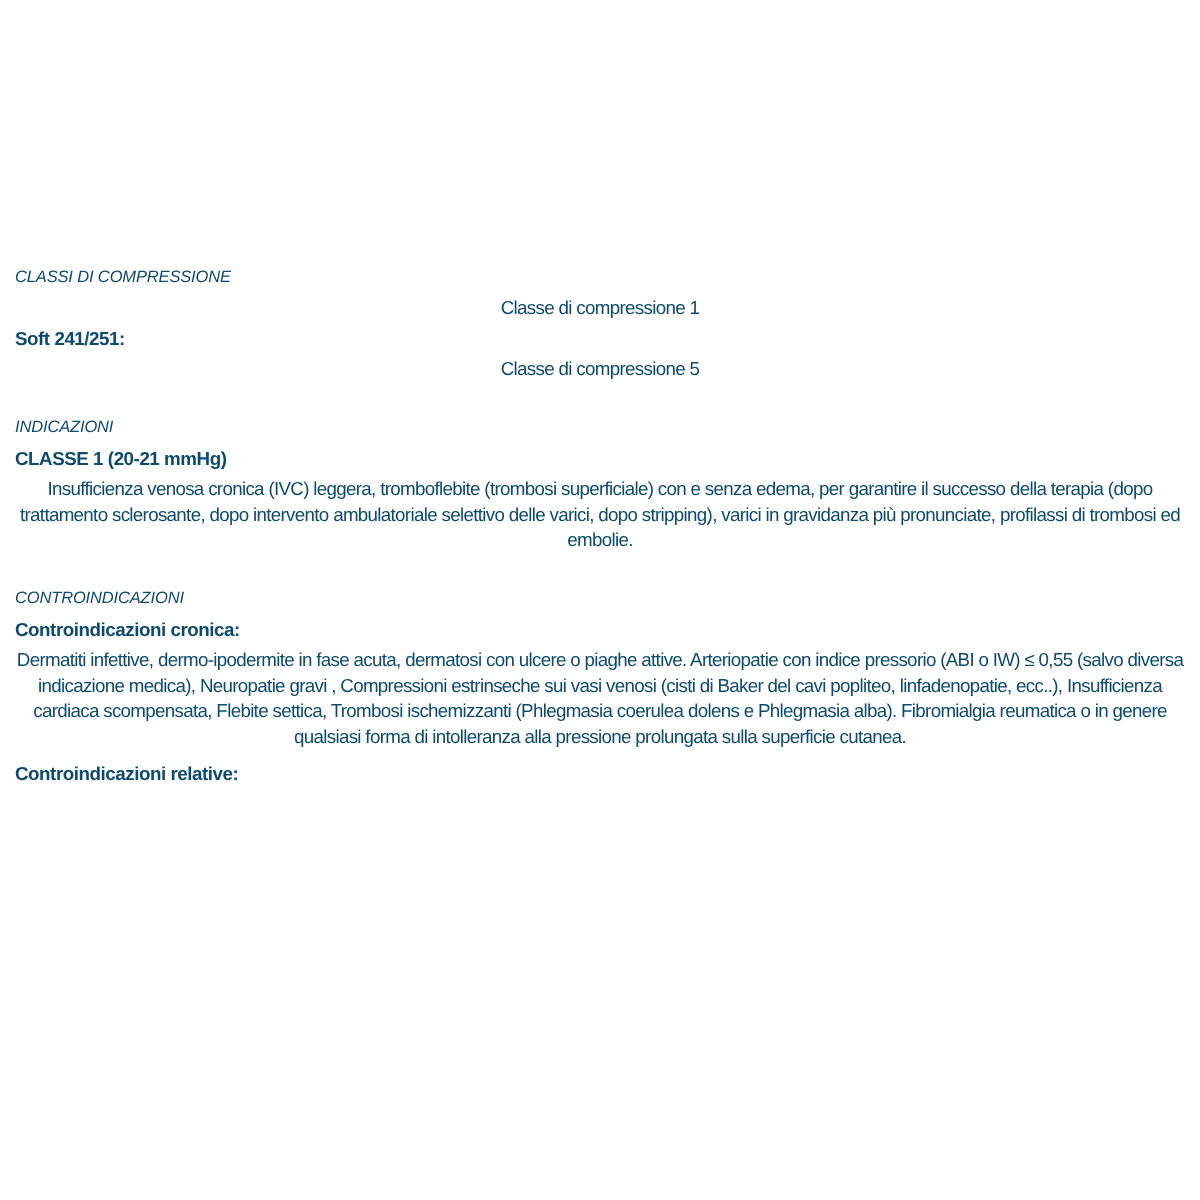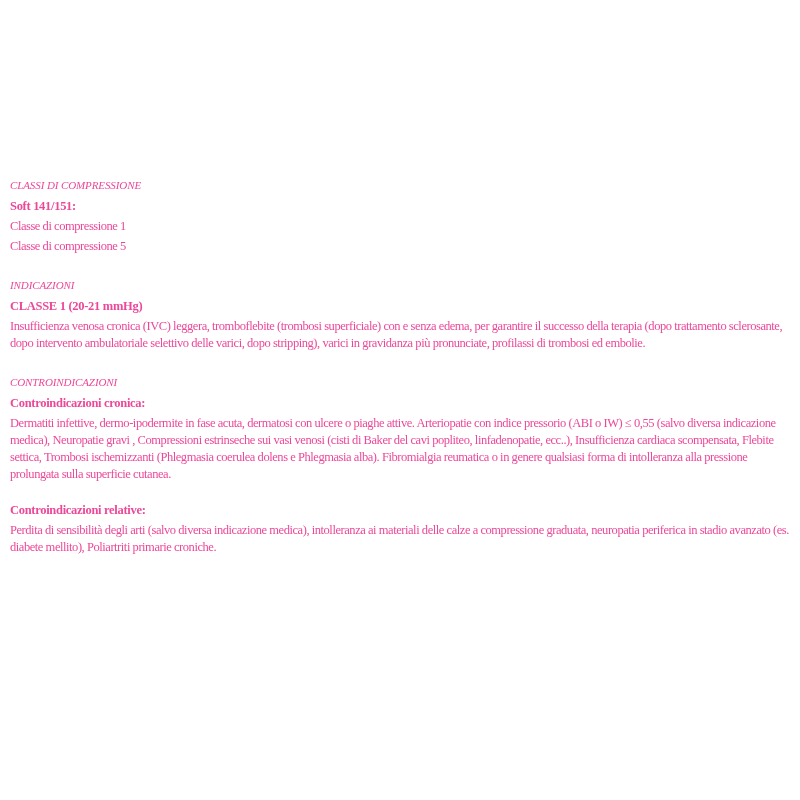--- a/index.html
+++ b/index.html
@@ -7,65 +7,65 @@
     padding: 0;
     background: #ffffff;
     width: 800px;
     height: 800px;
     overflow: hidden;
   }
   .doc {
     box-sizing: border-box;
     width: 800px;
     padding: 177px 10px 0 10px;
-    font-family: Liberation Serif, serif;
+    font-family: Liberation Sans, sans-serif;
     font-size: 12.5px;
     line-height: 17px;
     letter-spacing: -0.45px;
-    color: #ec4899;
+    color: #0c4a6e;
   }
   .section { margin: 0; padding: 0; }
   .section-heading {
     font-style: italic;
     font-weight: 400;
     font-size: 11px;
     letter-spacing: -0.1px;
     margin: 22px 0 0 0;
   }
   .section:first-child .section-heading { margin-top: 0; }
   .bold-heading {
     font-weight: 700;
     letter-spacing: -0.3px;
     margin: 4px 0 0 0;
   }
-  .bold-heading.spaced { margin-top: 19px; }
+  .bold-heading.spaced { margin-top: 8px; }
   .body-text {
     font-weight: 400;
     margin: 3px 0 0 0;
+    text-align: center;
   }
 </style>
 </head>
 <body>
 
 <main class="doc">
 
   <section class="section">
     <h3 class="section-heading">CLASSI DI COMPRESSIONE</h3>
-    <p class="bold-heading">Soft 141/151:</p>
     <p class="body-text">Classe di compressione 1</p>
+    <p class="bold-heading">Soft 241/251:</p>
     <p class="body-text">Classe di compressione 5</p>
   </section>
 
   <section class="section">
     <h3 class="section-heading">INDICAZIONI</h3>
     <p class="bold-heading">CLASSE 1 (20-21 mmHg)</p>
     <p class="body-text">Insufficienza venosa cronica (IVC) leggera, tromboflebite (trombosi superficiale) con e senza edema, per garantire il successo della terapia (dopo trattamento sclerosante, dopo intervento ambulatoriale selettivo delle varici, dopo stripping), varici in gravidanza più pronunciate, profilassi di trombosi ed embolie.</p>
   </section>
 
   <section class="section">
     <h3 class="section-heading">CONTROINDICAZIONI</h3>
     <p class="bold-heading">Controindicazioni cronica:</p>
     <p class="body-text">Dermatiti infettive, dermo-ipodermite in fase acuta, dermatosi con ulcere o piaghe attive. Arteriopatie con indice pressorio (ABI o IW) ≤ 0,55 (salvo diversa indicazione medica), Neuropatie gravi , Compressioni estrinseche sui vasi venosi (cisti di Baker del cavi popliteo, linfadenopatie, ecc..), Insufficienza cardiaca scompensata, Flebite settica, Trombosi ischemizzanti (Phlegmasia coerulea dolens e Phlegmasia alba). Fibromialgia reumatica o in genere qualsiasi forma di intolleranza alla pressione prolungata sulla superficie cutanea.</p>
     <p class="bold-heading spaced">Controindicazioni relative:</p>
-    <p class="body-text">Perdita di sensibilità degli arti (salvo diversa indicazione medica), intolleranza ai materiali delle calze a compressione graduata, neuropatia periferica in stadio avanzato (es. diabete mellito), Poliartriti primarie croniche.</p>
   </section>
 
 </main>
 
 </body></html>

